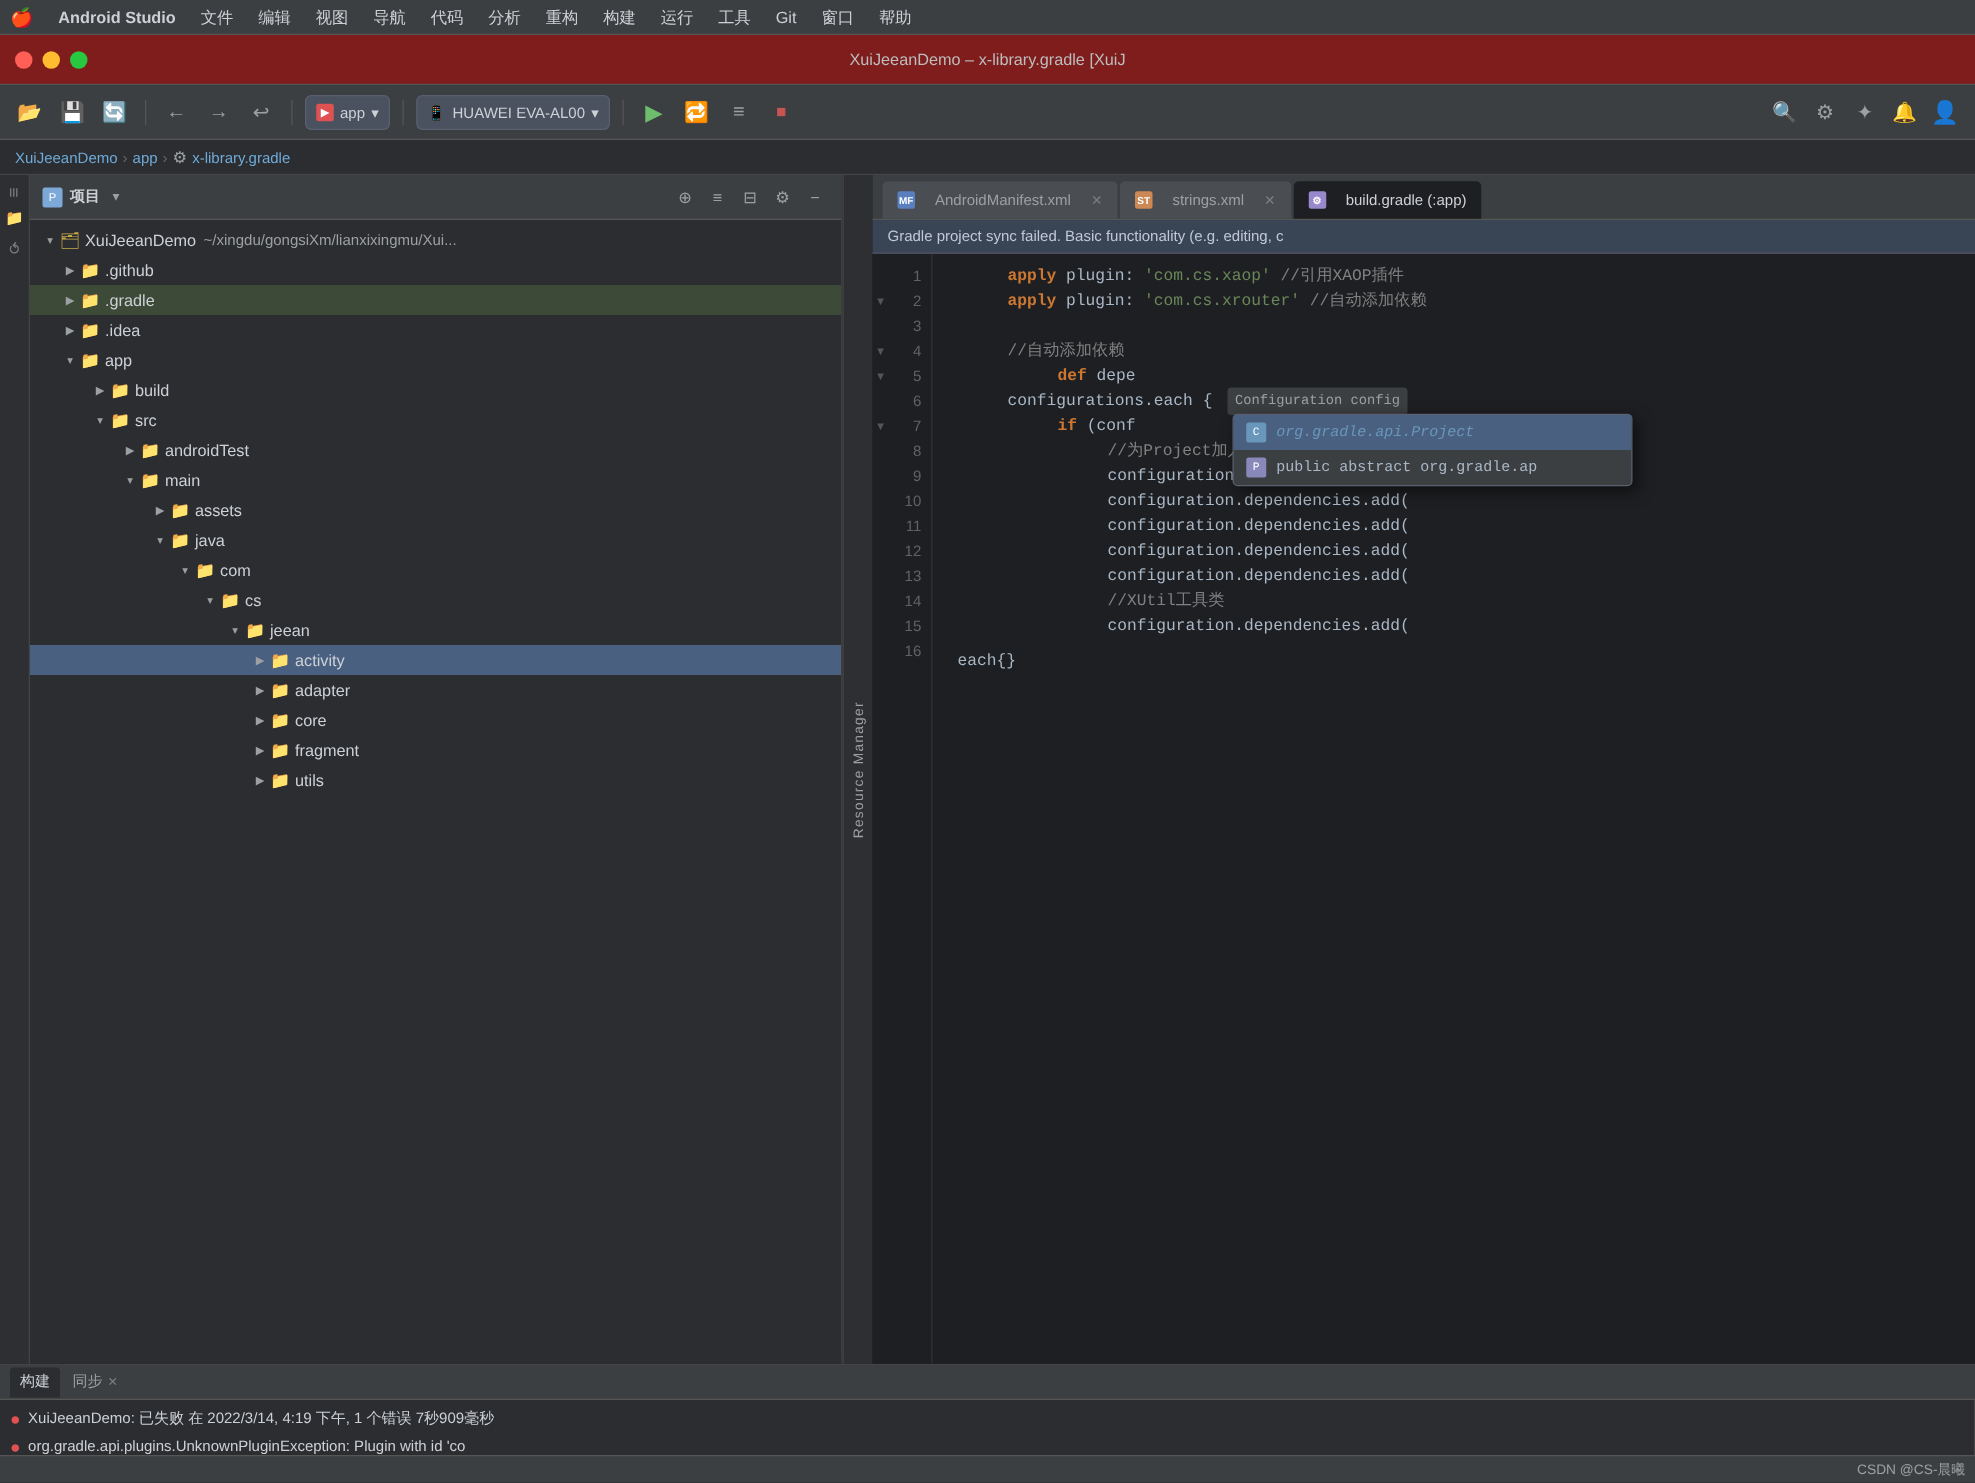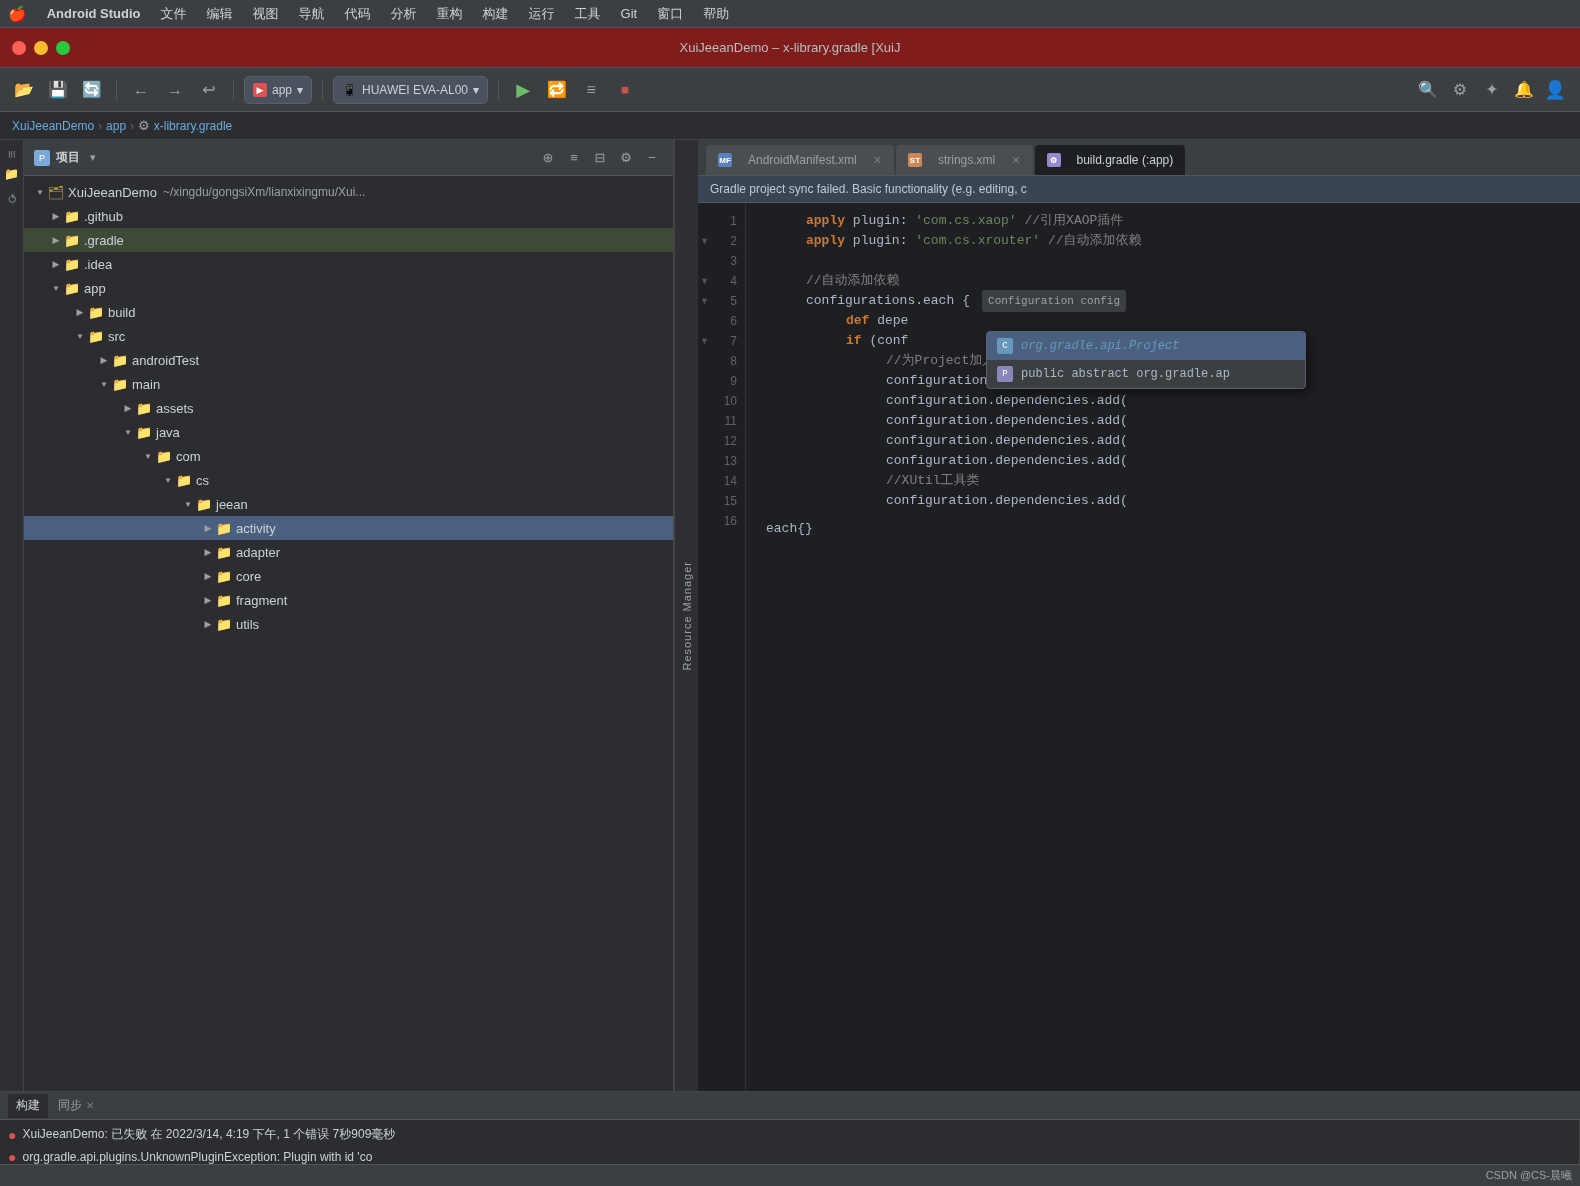--- a/index.html
+++ b/index.html
@@ -808,27 +808,27 @@
         <div class="code-line">
           <span class="kw">apply</span> <span class="plain"> plugin: </span><span class="str">'com.cs.xaop'</span> <span class="comment"> //引用XAOP插件</span>
         </div>
         <div class="code-line">
           <span class="kw">apply</span> <span class="plain"> plugin: </span><span class="str">'com.cs.xrouter'</span> <span class="comment"> //自动添加依赖</span>
         </div>
         <div class="code-line">&nbsp;</div>
         <div class="code-line">
           <span class="comment">//自动添加依赖</span>
         </div>
+        <div class="code-line">
+          <span style="margin-left:40px;"></span><span class="kw">def</span><span class="plain"> depe</span>
+        </div>
         <div class="code-line" style="display:flex;align-items:center;gap:8px;">
           <span class="plain">configurations.each </span>
             <span class="plain">{</span>
           <span style="color:#9da0a2;font-size:11px;background:#3c3f41;padding:1px 6px;border-radius:3px;margin-left:4px;">Configuration config</span>
-        </div>
-        <div class="code-line">
-          <span style="margin-left:40px;"></span><span class="kw">def</span><span class="plain"> depe</span>
         </div>
         <div class="code-line" style="position:relative;">
           <span style="margin-left:40px;"></span><span class="kw">if</span><span class="plain"> (conf</span>
           
           <div class="autocomplete" style="position:absolute;left:180px;top:0px;">
             <div class="autocomplete-item selected">
               <div class="autocomplete-icon">C</div>
               <span class="ac-text">org.gradle.api.Project</span>
             </div>
             <div class="autocomplete-item">

